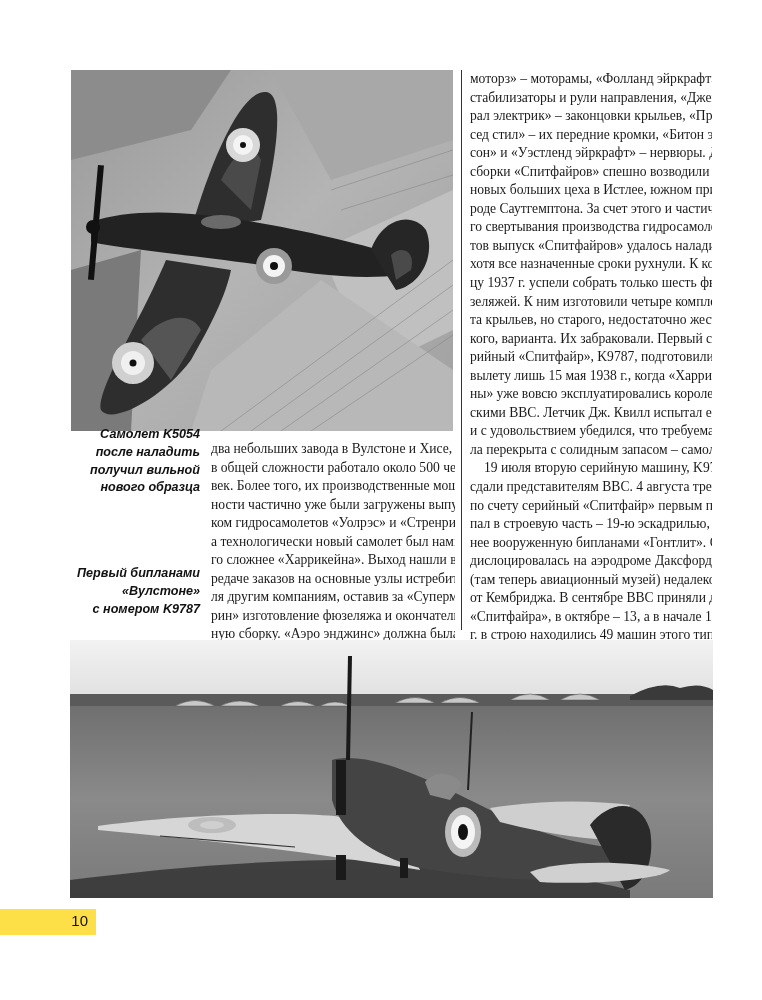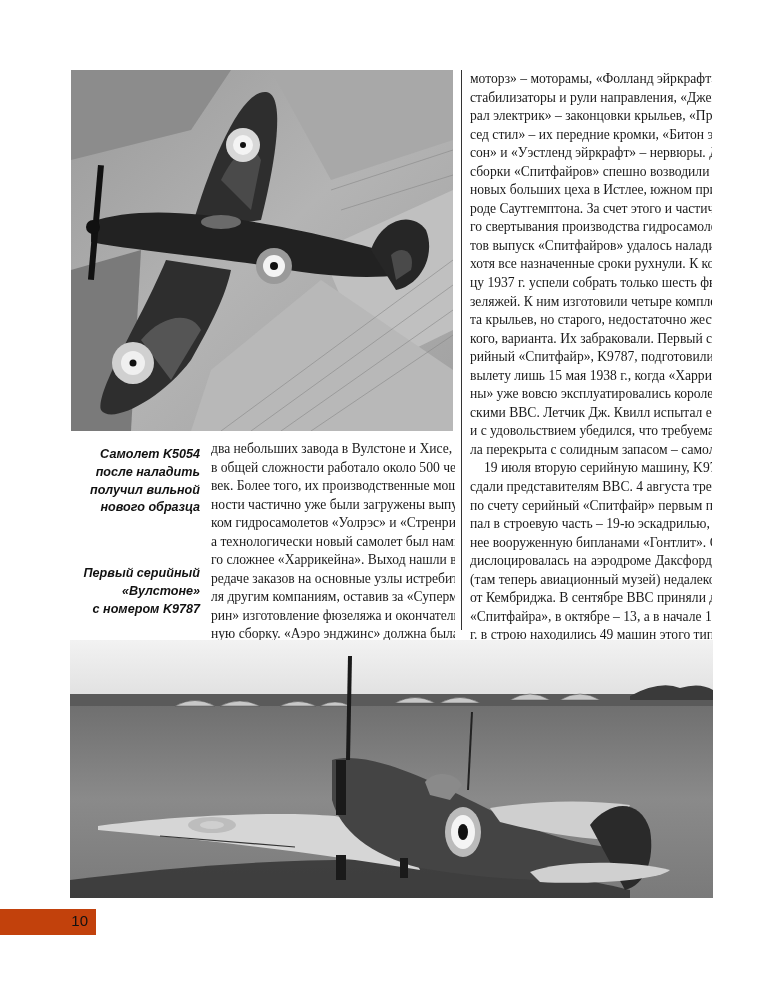--- a/index.html
+++ b/index.html
@@ -61,30 +61,30 @@
       font-family: "Liberation Sans", "DejaVu Sans", sans-serif;
       font-style: italic;
       font-weight: bold;
       font-size: 12.6px;
       line-height: 17.8px;
       text-align: right;
       color: #111;
       width: 140px;
     }
     .caption span { display: block; white-space: nowrap; }
-    #caption-top { left: 60px; top: 446px; }
+    #caption-top { left: 60px; top: 426px; }
     #caption-bottom { left: 60px; top: 565px; }
 
     .page-num-bar {
       position: absolute;
       left: 0;
       top: 909px;
       width: 96px;
       height: 26px;
-      background: #c2410c;
+      background: #fde047;
     }
     .page-num {
       position: absolute;
       right: 8px;
       top: 3px;
       font-family: "Liberation Sans", "DejaVu Sans", sans-serif;
       font-size: 15px;
       color: #111;
     }
   </style>
@@ -209,21 +209,21 @@
 </div>
 
 <div class="caption" id="caption-top">
   <span>Самолет K5054</span>
   <span>после наладить</span>
   <span>получил вильной</span>
   <span>нового образца</span>
 </div>
 
 <div class="caption" id="caption-bottom">
-  <span>Первый серийный</span>
+  <span>Первый бипланами</span>
   <span>«Вулстоне»</span>
   <span>с номером K9787</span>
 </div>
 
 <div class="photo" id="photo-bottom">
   <svg viewBox="0 0 643 258" preserveAspectRatio="none">
     <defs>
       <linearGradient id="skyG" x1="0" y1="0" x2="0" y2="1">
         <stop offset="0" stop-color="#f2f2f2"></stop>
         <stop offset="1" stop-color="#e0e0e0"></stop>

